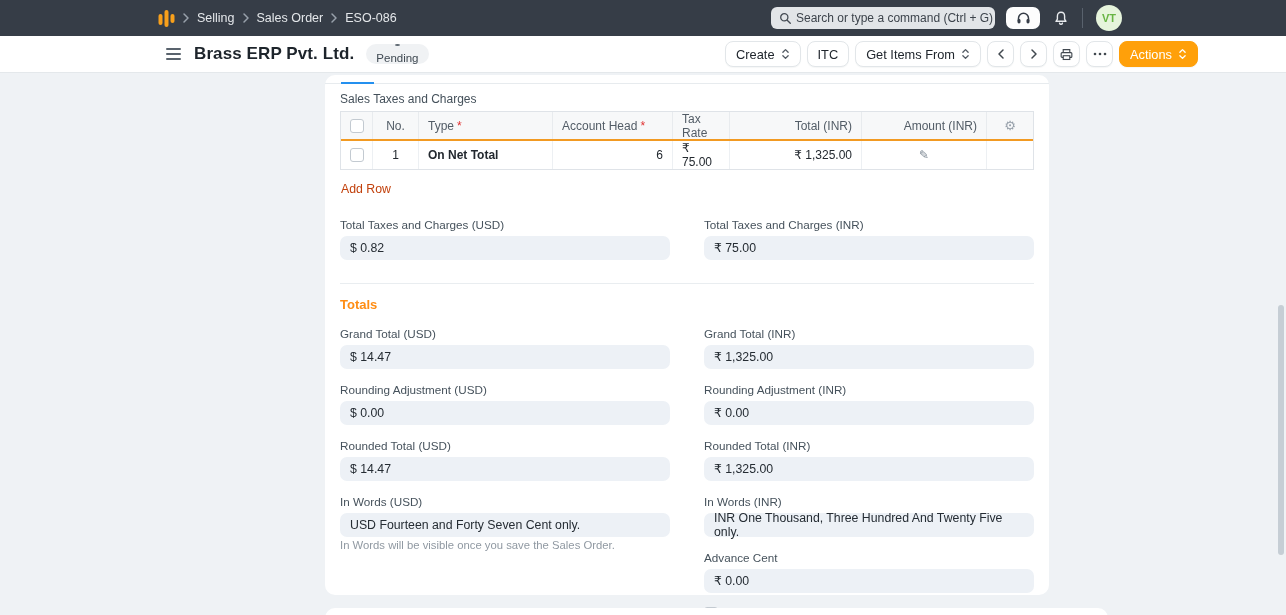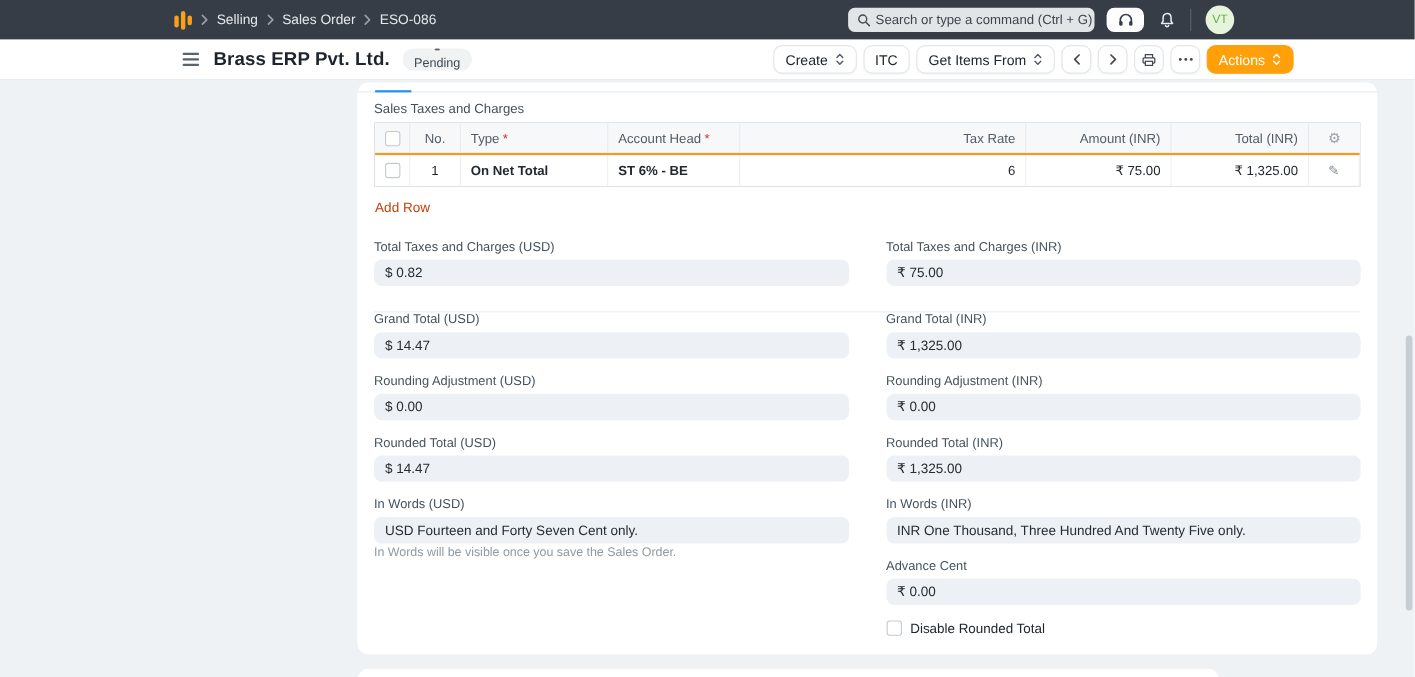--- a/index.html
+++ b/index.html
@@ -12,40 +12,40 @@
   .crumb-sep { display:flex; align-items:center; margin:0 7px; }
   .crumb { font-size:12.5px; color:#e4e7ea; cursor:pointer; }
   .searchbox { margin-left:auto; width:224px; height:22px; background:#e2e5e8; border-radius:6px;
                display:flex; align-items:center; padding:0 8px; gap:4px; }
   .searchbox .ph { font-size:12px; color:#3d444c; white-space:nowrap; }
   .hp-btn { margin-left:11px; width:34px; height:22px; background:#fdfdfd; border-radius:7px;
             display:flex; align-items:center; justify-content:center; cursor:pointer; }
   .bell { margin-left:13px; display:flex; align-items:center; cursor:pointer; }
   .nav-divider { width:1px; height:20px; background:#59626d; margin:0 13px; }
   .avatar { width:26px; height:26px; border-radius:50%; background:#e6f4dc; color:#68b444;
-            font-size:11px; font-weight:400; display:flex; align-items:center; justify-content:center; cursor:pointer; }
+            font-size:11px; font-weight:700; display:flex; align-items:center; justify-content:center; cursor:pointer; }
 
   
   .titlebar { position:absolute; top:36px; left:0; width:1286px; height:37px; background:#ffffff;
-              border-bottom:1px solid #e4e8eb; display:flex; align-items:center; padding:0 110px 0 166px; }
+              border-bottom:1px solid #e4e8eb; display:flex; align-items:center; padding:0 88px 0 166px; }
   .hamburger { display:flex; flex-direction:column; gap:3px; cursor:pointer; margin-right:13px; }
   .hamburger span { width:15px; height:1.7px; background:#59636d; border-radius:1px; }
   .doc-title { font-size:17px; font-weight:700; color:#1d242b; letter-spacing:.1px; }
   .status-pill { margin-left:12px; height:20px; background:#f0f2f4; border-radius:10px; display:flex;
                  align-items:center; gap:6px; padding:0 10px; font-size:11.5px; color:#3f4952;flex-direction:column; }
   .status-pill .dot { width:5px; height:5px; border-radius:50%; background:#5c666f; }
   .tb-actions { margin-left:auto; display:flex; align-items:center; gap:6px; }
   .btn { height:26px; background:#fff; border:1px solid #e2e6e9; border-radius:8px; display:flex;
          align-items:center; gap:6px; padding:0 10px; font-size:12.8px; color:#20262d; cursor:pointer;
          box-shadow:0 1px 1px rgba(25,39,52,.04); white-space:nowrap; }
   .btn.sq { width:27px; padding:0; justify-content:center; }
   .btn.primary { background:#ffa00a; border-color:#ffa00a; color:#ffffff; font-weight:500; }
 
   
-  .card { position:absolute; left:325px; top:75px; width:927px; height:520px; background:#ffffff;
+  .card { position:absolute; left:325px; top:75px; width:724px; height:520px; background:#ffffff;
           border-radius:10px; }
   .tabbar-rest { height:9px; border-bottom:1px solid #e7ebee; position:relative; }
   .tab-underline { position:absolute; left:16px; bottom:-1px; width:33px; height:2.5px; background:#2490ef; }
   .card-body { padding:0 15px; }
   .section-label { margin-top:8px; font-size:12px; font-weight:500; color:#44505a; }
 
   .taxtable { margin-top:5px; border:1px solid #dfe3e8; }
   .trow { display:grid; grid-template-columns:32px 46px 134px 120px 1fr 132px 125px 46px; }
   .trow.head { background:#f7f8f9; border-bottom:2px solid #f29a22; }
   .cell { height:27px; display:flex; align-items:center; padding:0 9px; font-size:12px; color:#525c66;
@@ -239,33 +239,32 @@
         <div class="cell c">No.</div>
         <div class="cell">
           <span>Type</span>
             <span class="req">*</span>
         </div>
         <div class="cell">
           <span>Account Head</span>
             <span class="req">*</span>
         </div>
         <div class="cell r">Tax Rate</div>
+        <div class="cell r">Total (INR)</div>
         <div class="cell r">Amount (INR)</div>
-        <div class="cell r">Total (INR)</div>
         <div class="cell c">
             <span class="gear">⚙</span>
           </div>
       </div>
       <div class="trow body">
         <div class="cell c">
             <span class="checkbox"></span>
           </div>
         <div class="cell c">1</div>
         <div class="cell bold">On Net Total</div>
-        <div class="cell bold">ST 6% - BE</div>
         <div class="cell r">6</div>
         <div class="cell r">₹ 75.00</div>
         <div class="cell r">₹ 1,325.00</div>
         <div class="cell c">
             <span class="pencil">✎</span>
           </div>
       </div>
     </div>
 
     <span class="add-row">Add Row</span>
@@ -275,20 +274,21 @@
         <div class="flabel">Total Taxes and Charges (USD)</div>
         <div class="control">$ 0.82</div>
       </div>
       <div class="field">
         <div class="flabel">Total Taxes and Charges (INR)</div>
         <div class="control">₹ 75.00</div>
       </div>
     </div>
 
     <div class="totals-sep"></div>
+    <div class="totals-head">Totals</div>
 
     <div class="fields-grid" style="margin-top:0;">
 
       <div>
         <div class="field">
           <div class="flabel">Grand Total (USD)</div>
           <div class="control">$ 14.47</div>
         </div>
         <div class="field">
           <div class="flabel">Rounding Adjustment (USD)</div>

